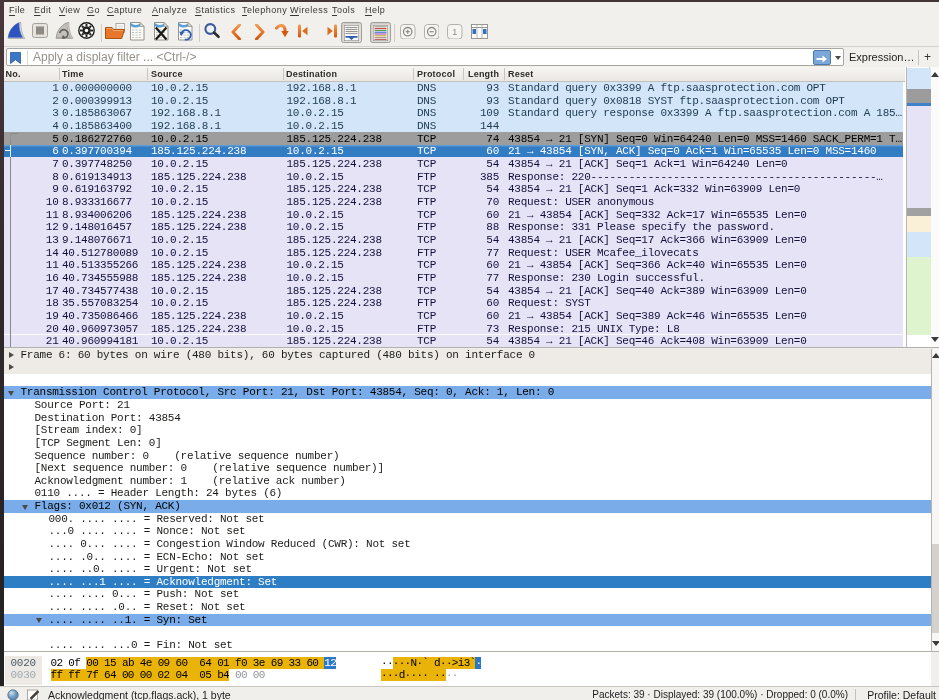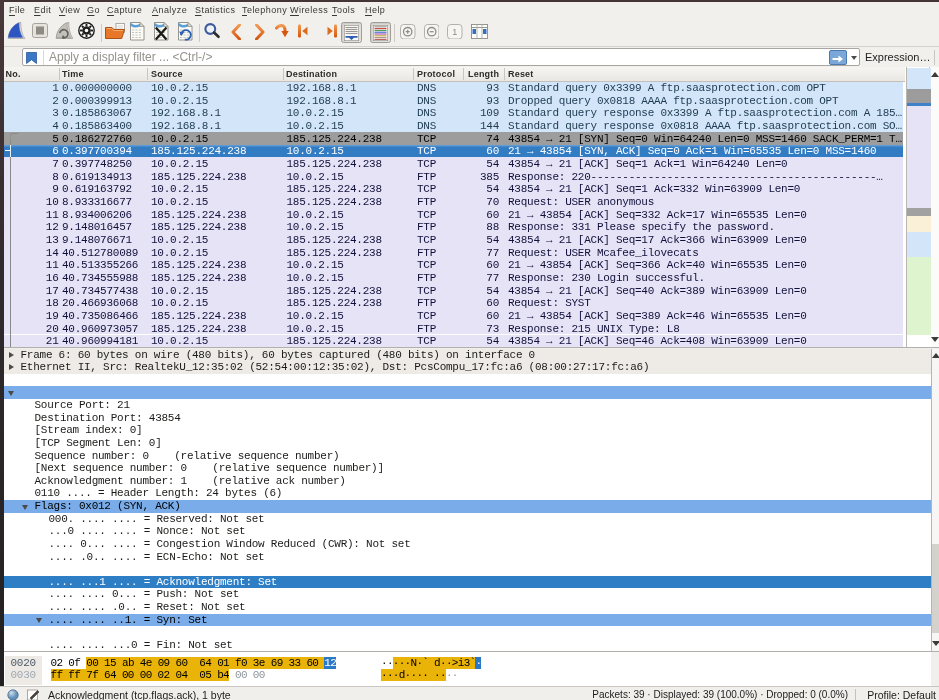--- a/index.html
+++ b/index.html
@@ -3,21 +3,21 @@
 *{margin:0;padding:0;box-sizing:border-box}
 html,body{width:939px;height:700px;overflow:hidden}
 body{font-family:"Liberation Sans",sans-serif;background:#f1efec;position:relative}
 .abs{position:absolute}
 .mono{font-family:"Liberation Mono",monospace;font-size:11px;letter-spacing:-0.25px;white-space:pre}
 #menubar{left:4px;top:2px;right:0;height:18px;background:#f2f0ed}
 .mi{position:absolute;top:3px;font-size:9px;color:#3a3833;letter-spacing:0.45px}
 .mi u{text-decoration:underline;text-underline-offset:2px}
 #toolbar{left:4px;top:20px;right:0;height:27px;background:#f2f0ed;border-bottom:1px solid #d6d3ce}
 .tsep{position:absolute;top:4px;height:18px;width:1px;background:#cfccc6}
-#filterbar{left:20px;top:48px;right:0;height:19px;background:#f2f0ed}
+#filterbar{left:4px;top:48px;right:0;height:19px;background:#f2f0ed}
 #finput{position:absolute;left:2px;top:0px;width:838px;height:18px;background:#fff;border:1px solid #a9a6a1;border-radius:2px}
 #fph{position:absolute;left:29px;top:2px;font-size:12px;color:#95928c}
 #plist{left:4px;top:67px;width:935px;height:280px;background:#fff}
 #phead{position:absolute;left:0;top:0;width:901px;height:14.5px;background:linear-gradient(#f7f5f2,#eae7e3);border-bottom:1px solid #c3c0ba}
 .hsep{position:absolute;top:1px;height:12px;width:1px;background:#c9c6c0}
 .hlbl{position:absolute;top:1.5px;font-size:9px;font-weight:bold;color:#2e2c29;letter-spacing:0.2px}
 .prow{position:absolute;left:0;width:899px;height:12.65px;overflow:hidden;line-height:12.65px}
 .prow span{position:absolute;top:0.7px;line-height:12.65px}
 .c-no{left:0;width:54.5px;text-align:right}
 .c-t{left:58px}.c-s{left:147px}.c-d{left:282.5px}.c-p{left:413px}
@@ -236,37 +236,37 @@
 <div class="hsep" style="left:500px"></div>
 <span class="hlbl" style="left:1.5px">No.</span>
 <span class="hlbl" style="left:58px">Time</span>
 <span class="hlbl" style="left:147px">Source</span>
 <span class="hlbl" style="left:282px">Destination</span>
 <span class="hlbl" style="left:413px">Protocol</span>
 <span class="hlbl" style="left:464px">Length</span>
 <span class="hlbl" style="left:504px">Reset</span>
 </div>
 <div class="prow mono dns" style="top:14.5px"><span class="c-no">1</span><span class="c-t">0.000000000</span><span class="c-s">10.0.2.15</span><span class="c-d">192.168.8.1</span><span class="c-p">DNS</span><span class="c-l">93</span><span class="c-i">Standard query 0x3399 A ftp.saasprotection.com OPT</span></div>
-<div class="prow mono dns" style="top:27.15px"><span class="c-no">2</span><span class="c-t">0.000399913</span><span class="c-s">10.0.2.15</span><span class="c-d">192.168.8.1</span><span class="c-p">DNS</span><span class="c-l">93</span><span class="c-i">Dropped query 0x0818 AAAA ftp.saasprotection.com OPT</span></div>
+<div class="prow mono dns" style="top:27.15px"><span class="c-no">2</span><span class="c-t">0.000399913</span><span class="c-s">10.0.2.15</span><span class="c-d">192.168.8.1</span><span class="c-p">DNS</span><span class="c-l">93</span><span class="c-i">Standard query 0x0818 SYST ftp.saasprotection.com OPT</span></div>
 <div class="prow mono dns" style="top:39.8px"><span class="c-no">3</span><span class="c-t">0.185863067</span><span class="c-s">192.168.8.1</span><span class="c-d">10.0.2.15</span><span class="c-p">DNS</span><span class="c-l">109</span><span class="c-i">Standard query response 0x3399 A ftp.saasprotection.com A 185…</span></div>
-<div class="prow mono dns" style="top:52.45px"><span class="c-no">4</span><span class="c-t">0.185863400</span><span class="c-s">192.168.8.1</span><span class="c-d">10.0.2.15</span><span class="c-p">DNS</span><span class="c-l">144</span><span class="c-i">Standard query response 0x0818 AAAA ftp.saasprotection.com SO…</span></div>
+<div class="prow mono dns" style="top:52.45px"><span class="c-no">4</span><span class="c-t">0.185863400</span><span class="c-s">192.168.8.1</span><span class="c-d">10.0.2.15</span><span class="c-p">DNS</span><span class="c-l">144</span></div>
 <div class="prow mono gray" style="top:65.1px"><span class="c-no">5</span><span class="c-t">0.186272760</span><span class="c-s">10.0.2.15</span><span class="c-d">185.125.224.238</span><span class="c-p">TCP</span><span class="c-l">74</span><span class="c-i">43854 → 21 [SYN] Seq=0 Win=64240 Len=0 MSS=1460 SACK_PERM=1 T…</span></div>
 <div class="prow mono sel" style="top:77.75px"><span class="c-no">6</span><span class="c-t">0.397700394</span><span class="c-s">185.125.224.238</span><span class="c-d">10.0.2.15</span><span class="c-p">TCP</span><span class="c-l">60</span><span class="c-i">21 → 43854 [SYN, ACK] Seq=0 Ack=1 Win=65535 Len=0 MSS=1460</span></div>
 <div class="prow mono tcp" style="top:90.4px"><span class="c-no">7</span><span class="c-t">0.397748250</span><span class="c-s">10.0.2.15</span><span class="c-d">185.125.224.238</span><span class="c-p">TCP</span><span class="c-l">54</span><span class="c-i">43854 → 21 [ACK] Seq=1 Ack=1 Win=64240 Len=0</span></div>
 <div class="prow mono tcp" style="top:103.05px"><span class="c-no">8</span><span class="c-t">0.619134913</span><span class="c-s">185.125.224.238</span><span class="c-d">10.0.2.15</span><span class="c-p">FTP</span><span class="c-l">385</span><span class="c-i">Response: 220---------------------------------------------…</span></div>
 <div class="prow mono tcp" style="top:115.7px"><span class="c-no">9</span><span class="c-t">0.619163792</span><span class="c-s">10.0.2.15</span><span class="c-d">185.125.224.238</span><span class="c-p">TCP</span><span class="c-l">54</span><span class="c-i">43854 → 21 [ACK] Seq=1 Ack=332 Win=63909 Len=0</span></div>
 <div class="prow mono tcp" style="top:128.35000000000002px"><span class="c-no">10</span><span class="c-t">8.933316677</span><span class="c-s">10.0.2.15</span><span class="c-d">185.125.224.238</span><span class="c-p">FTP</span><span class="c-l">70</span><span class="c-i">Request: USER anonymous</span></div>
 <div class="prow mono tcp" style="top:141.0px"><span class="c-no">11</span><span class="c-t">8.934006206</span><span class="c-s">185.125.224.238</span><span class="c-d">10.0.2.15</span><span class="c-p">TCP</span><span class="c-l">60</span><span class="c-i">21 → 43854 [ACK] Seq=332 Ack=17 Win=65535 Len=0</span></div>
 <div class="prow mono tcp" style="top:153.65px"><span class="c-no">12</span><span class="c-t">9.148016457</span><span class="c-s">185.125.224.238</span><span class="c-d">10.0.2.15</span><span class="c-p">FTP</span><span class="c-l">88</span><span class="c-i">Response: 331 Please specify the password.</span></div>
 <div class="prow mono tcp" style="top:166.3px"><span class="c-no">13</span><span class="c-t">9.148076671</span><span class="c-s">10.0.2.15</span><span class="c-d">185.125.224.238</span><span class="c-p">TCP</span><span class="c-l">54</span><span class="c-i">43854 → 21 [ACK] Seq=17 Ack=366 Win=63909 Len=0</span></div>
 <div class="prow mono tcp" style="top:178.95000000000002px"><span class="c-no">14</span><span class="c-t">40.512780089</span><span class="c-s">10.0.2.15</span><span class="c-d">185.125.224.238</span><span class="c-p">FTP</span><span class="c-l">77</span><span class="c-i">Request: USER Mcafee_ilovecats</span></div>
 <div class="prow mono tcp" style="top:191.6px"><span class="c-no">11</span><span class="c-t">40.513355266</span><span class="c-s">185.125.224.238</span><span class="c-d">10.0.2.15</span><span class="c-p">TCP</span><span class="c-l">60</span><span class="c-i">21 → 43854 [ACK] Seq=366 Ack=40 Win=65535 Len=0</span></div>
 <div class="prow mono tcp" style="top:204.25px"><span class="c-no">16</span><span class="c-t">40.734555988</span><span class="c-s">185.125.224.238</span><span class="c-d">10.0.2.15</span><span class="c-p">FTP</span><span class="c-l">77</span><span class="c-i">Response: 230 Login successful.</span></div>
 <div class="prow mono tcp" style="top:216.9px"><span class="c-no">17</span><span class="c-t">40.734577438</span><span class="c-s">10.0.2.15</span><span class="c-d">185.125.224.238</span><span class="c-p">TCP</span><span class="c-l">54</span><span class="c-i">43854 → 21 [ACK] Seq=40 Ack=389 Win=63909 Len=0</span></div>
-<div class="prow mono tcp" style="top:229.55px"><span class="c-no">18</span><span class="c-t">20.466936068</span><span class="c-s">10.0.2.15</span><span class="c-d">185.125.224.238</span><span class="c-p">FTP</span><span class="c-l">60</span><span class="c-i">Request: SYST</span></div>
+<div class="prow mono tcp" style="top:229.55px"><span class="c-no">18</span><span class="c-t">35.557083254</span><span class="c-s">10.0.2.15</span><span class="c-d">185.125.224.238</span><span class="c-p">FTP</span><span class="c-l">60</span><span class="c-i">Request: SYST</span></div>
 <div class="prow mono tcp" style="top:242.20000000000002px"><span class="c-no">19</span><span class="c-t">40.735086466</span><span class="c-s">185.125.224.238</span><span class="c-d">10.0.2.15</span><span class="c-p">TCP</span><span class="c-l">60</span><span class="c-i">21 → 43854 [ACK] Seq=389 Ack=46 Win=65535 Len=0</span></div>
 <div class="prow mono tcp" style="top:254.85px"><span class="c-no">20</span><span class="c-t">40.960973057</span><span class="c-s">185.125.224.238</span><span class="c-d">10.0.2.15</span><span class="c-p">FTP</span><span class="c-l">73</span><span class="c-i">Response: 215 UNIX Type: L8</span></div>
 <div class="prow mono tcp" style="top:267.5px"><span class="c-no">21</span><span class="c-t">40.960994181</span><span class="c-s">10.0.2.15</span><span class="c-d">185.125.224.238</span><span class="c-p">TCP</span><span class="c-l">54</span><span class="c-i">43854 → 21 [ACK] Seq=46 Ack=408 Win=63909 Len=0</span></div>
 <div class="abs" style="left:6px;top:72px;width:1px;height:208px;background:#8a8a88"></div>
 <svg class="abs" style="left:6px;top:66px" width="8" height="7" viewBox="0 0 8 7">
       <path d="M0,7 L0,3 Q0,0.5 3,0.5 L8,0.5" fill="none" stroke="#8a8a88" stroke-width="1"></path>
     </svg>
 <div class="abs" style="left:6px;top:77.5px;width:1px;height:12px;background:#e8f0f8"></div>
 <div class="abs" style="left:1px;top:83px;width:5px;height:1px;background:#fff"></div>
 <div class="abs" id="minimap">
@@ -281,35 +281,36 @@
 <div class="mm" style="top:268px;height:12px;background:#ffffff"></div>
 </div>
 <div class="abs" style="left:926.5px;top:0;width:8.5px;height:280px;background:#fbfbfa">
 <div class="arrowup" style="position:absolute;left:0.5px;top:5px"></div>
 <div class="arrowdn" style="position:absolute;left:0.5px;top:270px"></div>
 </div>
 </div>
 <div class="abs" style="left:4px;top:346.9px;width:935px;height:1px;background:#b3b0ab"></div>
 <div class="abs" id="details">
 <div class="drow mono d-beige" style="top:0.0px"><span class="tri-r" style="left:4.5px"></span><span style="position:absolute;left:16.5px">Frame 6: 60 bytes on wire (480 bits), 60 bytes captured (480 bits) on interface 0</span></div>
-<div class="drow mono d-beige" style="top:12.625px"><span class="tri-r" style="left:4.5px"></span><span style="position:absolute;left:16.5px">Ethernet II, Src: RealtekU_12:35:02 (52:54:00:12:35:02), Dst: PcsCompu_17:fc:a6 (08:00:27:17:fc:a6)</span></div>
-<div class="drow mono d-lblue" style="top:37.875px"><span class="tri-d" style="left:3.5px"></span></div>
+<div class="drow mono d-beige" style="top:12.625px"><span class="tri-r" style="left:4.5px"></span></div>
+<div class="drow mono d-lblue" style="top:37.875px"><span class="tri-d" style="left:3.5px"></span><span style="position:absolute;left:16.5px">Transmission Control Protocol, Src Port: 21, Dst Port: 43854, Seq: 0, Ack: 1, Len: 0</span></div>
 <div class="drow mono d-white" style="top:50.5px"><span style="position:absolute;left:30.5px">Source Port: 21</span></div>
 <div class="drow mono d-white" style="top:63.125px"><span style="position:absolute;left:30.5px">Destination Port: 43854</span></div>
 <div class="drow mono d-white" style="top:75.75px"><span style="position:absolute;left:30.5px">[Stream index: 0]</span></div>
 <div class="drow mono d-white" style="top:88.375px"><span style="position:absolute;left:30.5px">[TCP Segment Len: 0]</span></div>
 <div class="drow mono d-white" style="top:101.0px"><span style="position:absolute;left:30.5px">Sequence number: 0    (relative sequence number)</span></div>
 <div class="drow mono d-white" style="top:113.625px"><span style="position:absolute;left:30.5px">[Next sequence number: 0    (relative sequence number)]</span></div>
 <div class="drow mono d-white" style="top:126.25px"><span style="position:absolute;left:30.5px">Acknowledgment number: 1    (relative ack number)</span></div>
 <div class="drow mono d-white" style="top:138.875px"><span style="position:absolute;left:30.5px">0110 .... = Header Length: 24 bytes (6)</span></div>
 <div class="drow mono d-lblue" style="top:151.5px"><span class="tri-d" style="left:17.5px"></span><span style="position:absolute;left:30.5px">Flags: 0x012 (SYN, ACK)</span></div>
 <div class="drow mono d-white" style="top:164.125px"><span style="position:absolute;left:44.5px">000. .... .... = Reserved: Not set</span></div>
 <div class="drow mono d-white" style="top:176.75px"><span style="position:absolute;left:44.5px">...0 .... .... = Nonce: Not set</span></div>
 <div class="drow mono d-white" style="top:189.375px"><span style="position:absolute;left:44.5px">.... 0... .... = Congestion Window Reduced (CWR): Not set</span></div>
 <div class="drow mono d-white" style="top:202.0px"><span style="position:absolute;left:44.5px">.... .0.. .... = ECN-Echo: Not set</span></div>
+<div class="drow mono d-white" style="top:214.625px"><span style="position:absolute;left:44.5px">.... ..0. .... = Urgent: Not set</span></div>
 <div class="drow mono d-sblue" style="top:227.25px"><span style="position:absolute;left:44.5px">.... ...1 .... = Acknowledgment: Set</span></div>
 <div class="drow mono d-white" style="top:239.875px"><span style="position:absolute;left:44.5px">.... .... 0... = Push: Not set</span></div>
 <div class="drow mono d-white" style="top:252.5px"><span style="position:absolute;left:44.5px">.... .... .0.. = Reset: Not set</span></div>
 <div class="drow mono d-lblue" style="top:265.125px"><span class="tri-d" style="left:31.5px"></span><span style="position:absolute;left:44.5px">.... .... ..1. = Syn: Set</span></div>
 <div class="drow mono d-white" style="top:290.375px"><span style="position:absolute;left:44.5px">.... .... ...0 = Fin: Not set</span></div>
 </div>
 <div class="abs" id="vscroll2">
 <div class="arrowup" style="position:absolute;left:0px;top:4px"></div>
 <div class="abs" style="left:0;top:195px;width:8.5px;height:89px;background:#d5d2cd"></div>
 <div class="arrowdn" style="position:absolute;left:0px;top:292px"></div>

